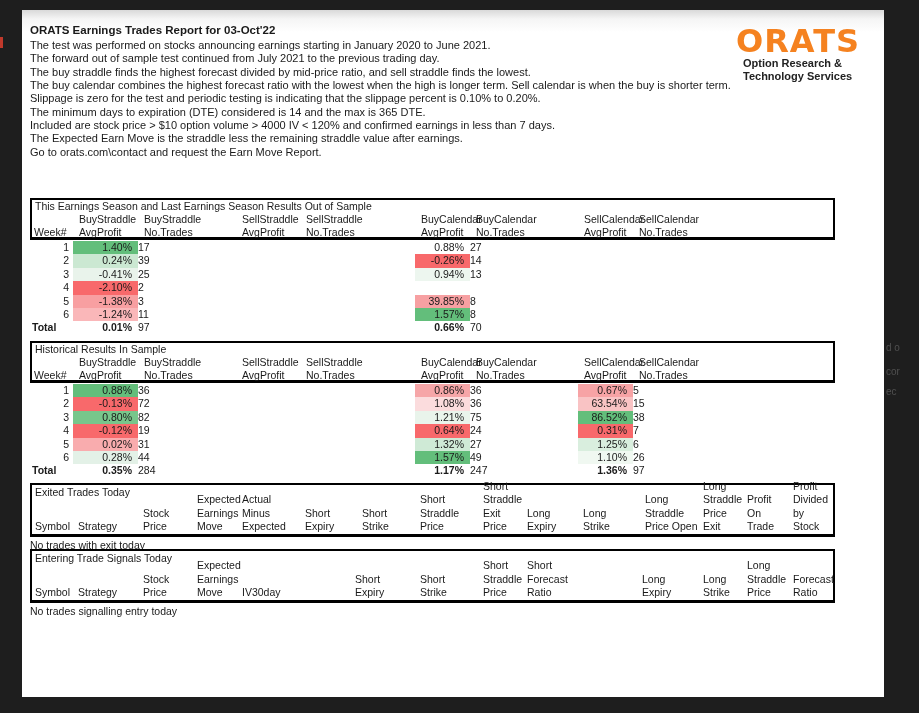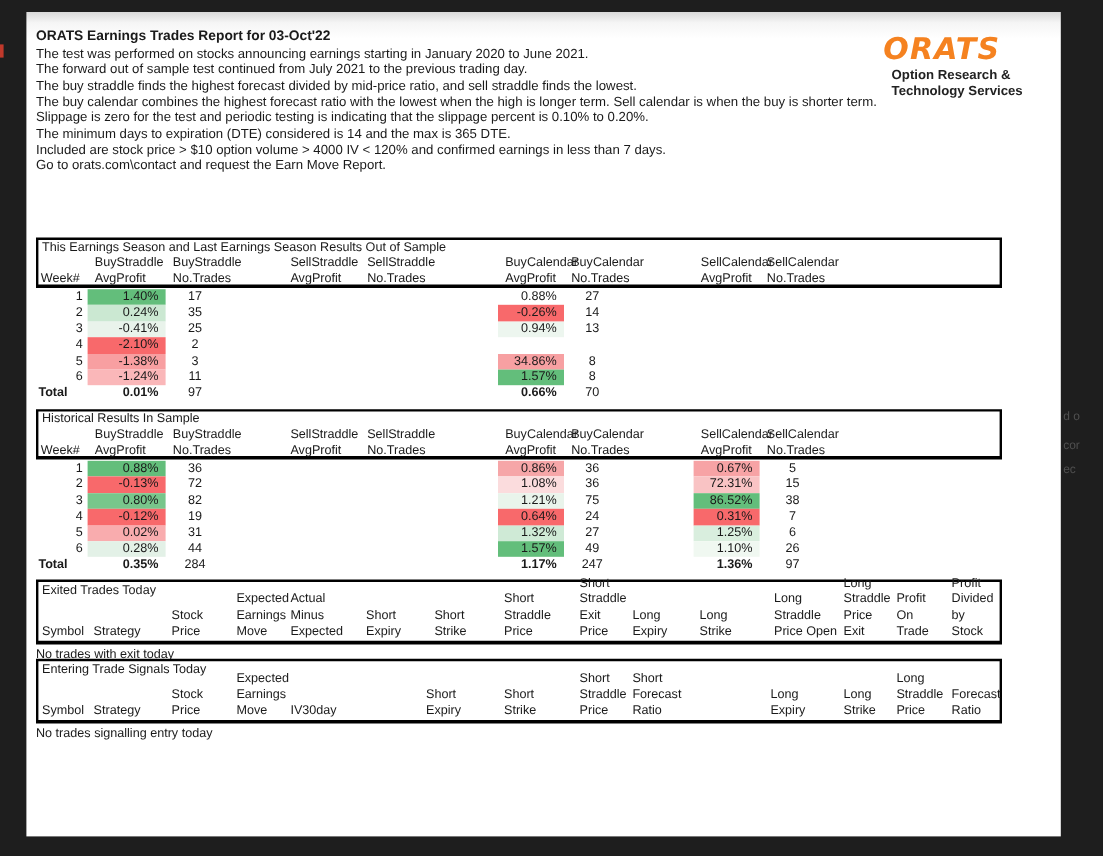--- a/index.html
+++ b/index.html
@@ -5,38 +5,38 @@
   html,body{margin:0;padding:0}
   body{width:919px;height:713px;position:relative;background:#1e1e1e;overflow:hidden;
        font-family:"Liberation Sans",sans-serif;color:#1a1a1a;}
   .page{position:absolute;left:22px;top:10px;width:862px;height:687px;background:#fff;
         background:linear-gradient(180deg,#d9d9d9 0px,#f5f5f5 9px,#ffffff 22px);}
   .abs{position:absolute;}
   .rtitle{top:14px;left:8px;font-size:11.5px;font-weight:bold;white-space:nowrap;}
   .intro{top:29px;left:8px;font-size:11px;line-height:13.35px;white-space:nowrap;}
   
   .logo{top:16px;left:714px;width:160px;}
-  .logo-mark{font-family:"DejaVu Sans",sans-serif;font-weight:800;font-style:italic;
-             font-size:25px;line-height:30px;color:#F58220;letter-spacing:1px;}
+  .logo-mark{font-family:"DejaVu Sans",sans-serif;font-weight:800;
+             font-size:32px;line-height:30px;color:#F58220;letter-spacing:1px;}
   .logo-sub{font-size:11px;font-weight:bold;line-height:13px;color:#222;margin-left:7px;margin-top:1px;}
   
   .hbox{left:8px;width:805px;height:42px;border:2px solid #000;border-bottom-width:3px;
         box-sizing:border-box;background:transparent;}
   .hbox .t{font-size:10.5px;line-height:13px;padding-left:3px;white-space:nowrap;}
   .hbox2{left:8px;width:805px;height:54px;border:2px solid #000;border-bottom-width:3px;
          box-sizing:border-box;}
   .bt{position:absolute;top:1px;left:3px;font-size:10.5px;white-space:nowrap;}
   
   table.grid{border-collapse:collapse;table-layout:fixed;width:805px;font-size:10.5px;padding-left:12px;}
   table.grid td{padding:0;line-height:13.4px;height:13.4px;white-space:nowrap;overflow:visible;}
   table.hdrt td{line-height:13px;height:13px;padding-left:4px;}
   .wk{text-align:right;padding-right:4px !important;}
   .wkh{text-align:left;padding-left:2px !important;}
   .pc{text-align:right;padding-right:6px !important;}
-  .ct{text-align:center;}
+  .ct{text-align:left;}
   .n1{padding-right:8px !important;}
   .n2{padding-right:13px !important;}
   .n3{padding-right:7px !important;}
   .tot{text-align:left;padding-left:2px !important;font-weight:bold;margin-left:28px;}
   .b{font-weight:bold;}
   table.hdr3{border-collapse:collapse;table-layout:fixed;width:801px;font-size:10.5px;
              position:absolute;bottom:0;left:0;}
   table.hdr3 th{font-weight:normal;text-align:left;vertical-align:bottom;white-space:pre-line;
                 padding:0 0 1px 3px;line-height:13.2px;overflow:visible;}
   .note{left:8px;font-size:10.5px;white-space:nowrap;}
@@ -52,20 +52,21 @@
   <div class="abs rtitle">ORATS Earnings Trades Report for 03-Oct'22</div>
 
   <div class="abs intro">
     <div>The test was performed on stocks announcing earnings starting in January 2020 to June 2021.</div>
     <div>The forward out of sample test continued from July 2021 to the previous trading day.</div>
     <div>The buy straddle finds the highest forecast divided by mid-price ratio, and sell straddle finds the lowest.</div>
     <div>The buy calendar combines the highest forecast ratio with the lowest when the high is longer term. Sell calendar is when the buy is shorter term.</div>
     <div>Slippage is zero for the test and periodic testing is indicating that the slippage percent is 0.10% to 0.20%.</div>
     <div>The minimum days to expiration (DTE) considered is 14 and the max is 365 DTE.</div>
     <div>Included are stock price &gt; $10 option volume &gt; 4000 IV &lt; 120% and confirmed earnings in less than 7 days.</div>
+    <div>The Expected Earn Move is the straddle less the remaining straddle value after earnings.</div>
     <div>Go to orats.com\contact and request the Earn Move Report.</div>
   </div>
 
   <div class="abs logo">
     <div class="logo-mark">ORATS</div>
     <div class="logo-sub">
       <div>Option Research &amp;</div>
       <div>Technology Services</div>
     </div>
   </div>
@@ -144,21 +145,21 @@
           <td class="pc" style="background-color: rgb(99, 190, 123);">1.40%</td>
           <td class="ct n1">17</td>
           <td colspan="4"></td>
           <td class="pc">0.88%</td>
           <td class="ct n2">27</td>
           <td colspan="4"></td>
         </tr>
     <tr>
           <td class="wk">2</td>
           <td class="pc" style="background-color: rgb(203, 232, 210); margin-left: 48px;">0.24%</td>
-          <td class="ct n1">35</td>
+          <td class="ct n1">39</td>
           <td colspan="4"></td>
           <td class="pc" style="background-color: rgb(248, 105, 107);">-0.26%</td>
           <td class="ct n2">14</td>
           <td colspan="4"></td>
         </tr>
     <tr>
           <td class="wk">3</td>
           <td class="pc" style="background-color: rgb(233, 243, 235);">-0.41%</td>
           <td class="ct n1">25</td>
           <td colspan="4"></td>
@@ -173,21 +174,21 @@
           <td colspan="4"></td>
           <td class="pc"></td>
           <td class="ct n2"></td>
           <td colspan="4"></td>
         </tr>
     <tr>
           <td class="wk">5</td>
           <td class="pc" style="background-color: rgb(248, 159, 161);">-1.38%</td>
           <td class="ct n1">3</td>
           <td colspan="4"></td>
-          <td class="pc" style="background-color: rgb(247, 160, 162);">34.86%</td>
+          <td class="pc" style="background-color: rgb(247, 160, 162);">39.85%</td>
           <td class="ct n2">8</td>
           <td colspan="4"></td>
         </tr>
     <tr>
           <td class="wk">6</td>
           <td class="pc" style="background-color: rgb(250, 183, 185);">-1.24%</td>
           <td class="ct n1">11</td>
           <td colspan="4"></td>
           <td class="pc" style="background-color: rgb(99, 190, 123);">1.57%</td>
           <td class="ct n2">8</td>
@@ -287,21 +288,21 @@
           <td></td>
         </tr>
     <tr>
           <td class="wk">2</td>
           <td class="pc" style="background-color: rgb(248, 105, 107);">-0.13%</td>
           <td class="ct n1">72</td>
           <td colspan="4"></td>
           <td class="pc" style="background-color: rgb(251, 220, 221);">1.08%</td>
           <td class="ct n2">36</td>
           <td></td>
-          <td class="pc" style="background-color: rgb(249, 195, 196);">72.31%</td>
+          <td class="pc" style="background-color: rgb(249, 195, 196);">63.54%</td>
           <td class="ct n3">15</td>
           <td></td>
         </tr>
     <tr>
           <td class="wk">3</td>
           <td class="pc" style="background-color: rgb(120, 198, 139);">0.80%</td>
           <td class="ct n1">82</td>
           <td colspan="4"></td>
           <td class="pc" style="background-color: rgb(233, 244, 235);">1.21%</td>
           <td class="ct n2">75</td>

